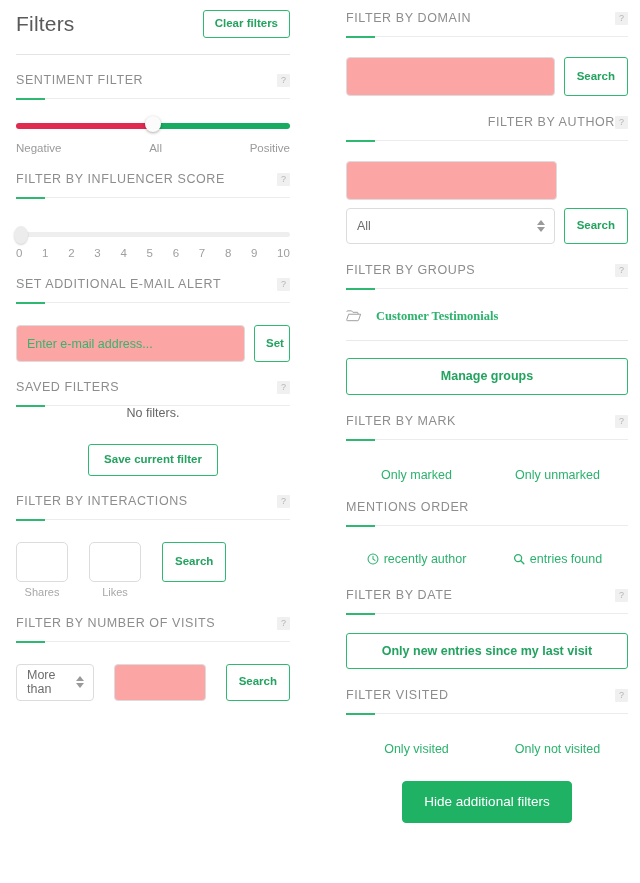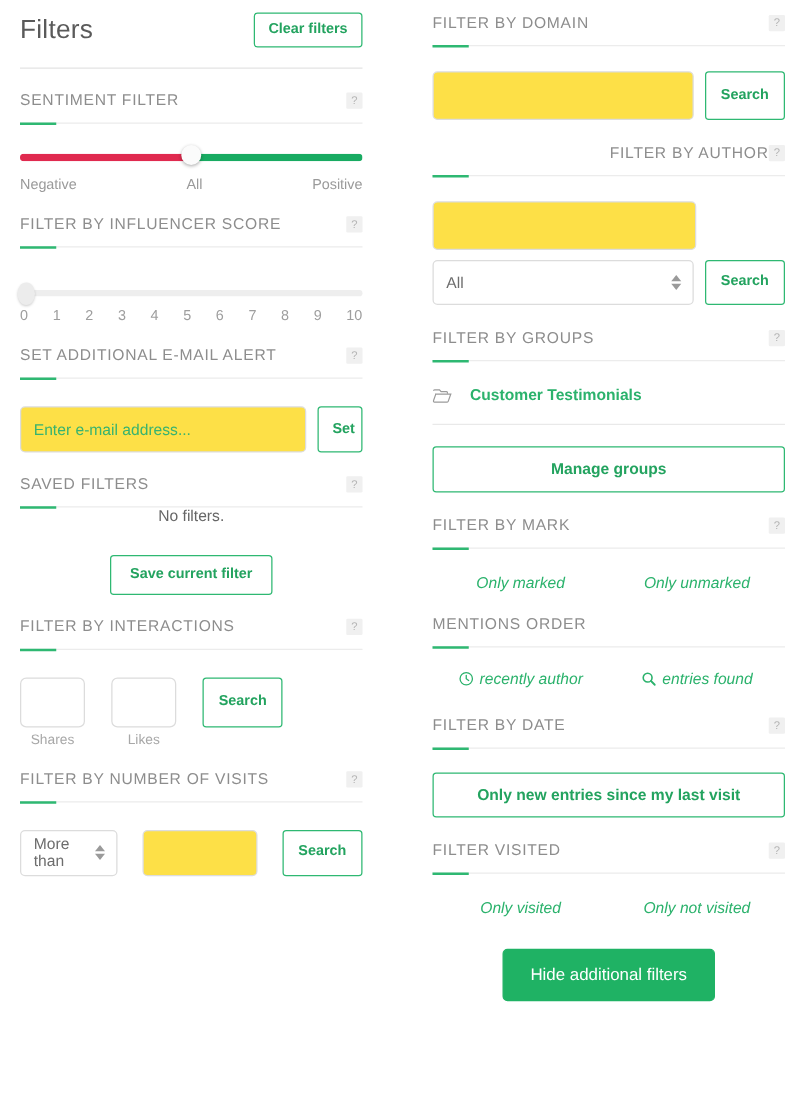--- a/index.html
+++ b/index.html
@@ -57,21 +57,21 @@
   .inf-wrap { margin-top:30px; position:relative; height:12px; }
   .inf-bar { position:absolute; left:0; right:0; top:4px; height:5px;
              background:#eeeeee; border-radius:3px; }
   .inf-thumb { position:absolute; left:-2px; top:-2px; width:14px; height:18px;
                border-radius:7px/9px; background:#ececec;
                box-shadow:0 1px 2px rgba(0,0,0,.18); cursor:pointer; }
   .inf-ticks { display:flex; justify-content:space-between; margin-top:7px;
                font-size:11.5px; color:#9e9e9e; }
 
   
-  .field { border:1px solid #dcdcdc; border-radius:4px; background:#fde047;
+  .field { border:1px solid #dcdcdc; border-radius:4px; background:#fca5a5;
            font-size:12.5px; color:#555; padding:8px 10px; outline:none;
            font-family:"Liberation Sans", sans-serif; }
   .field::placeholder { color:#38b36f; }
   .row { display:flex; align-items:center; gap:9px; }
 
   .email-row { margin-top:22px; }
   .email-input { flex:1; height:37px; }
   .btn-set { width:36px; height:37px; }
 
   .no-filters { text-align:center; font-size:12.5px; color:#666; }
@@ -104,28 +104,28 @@
   
   .dom-row { margin-top:20px; display:flex; align-items:center; gap:9px; }
   .dom-input { flex:1; height:39px; }
   .btn-srch { height:39px; padding:0 12px; }
 
   .auth-input { width:211px; height:39px; margin-top:20px; display:block; }
   .auth-row { margin-top:8px; display:flex; align-items:center; gap:9px; }
   .auth-sel { width:211px; height:36px; }
   .btn-auth { height:36px; padding:0 12px; }
 
-  .group-item { display:flex; align-items:flex-end; gap:14px; margin-top:20px; }
+  .group-item { display:flex; align-items:flex-start; gap:14px; margin-top:20px;font-family:Liberation Serif, serif; }
   .folder-ico { width:16px; height:13px; flex:none; }
   .group-name { font-size:12.5px; color:#2bb26c; font-weight:bold; cursor:pointer; }
   .group-rule { height:1px; background:#e9e9e9; margin-top:16px; }
   .btn-manage { display:block; width:100%; margin-top:17px; padding:11px 0;
                 font-size:12.5px; }
 
-  .pair { display:flex; margin-top:18px;font-style:italic; }
+  .pair { display:flex; margin-top:25px; }
   .pair > div { flex:1; text-align:center; }
   .lnk { color:#2bb26c; font-size:12.5px; cursor:pointer; display:inline-flex;
          align-items:center; gap:5px; }
   .btn-date { display:block; width:100%; margin-top:19px; padding:11px 0;
               font-size:12.5px; }
 
   .btn-hide { display:block; margin:24px auto 0 auto; background:#1fb264;
               border:1px solid #1fb264; color:#fff; border-radius:4px;
               font-size:13.5px; padding:13px 21px; cursor:pointer;
               font-family:"Liberation Sans", sans-serif; line-height:1; }

